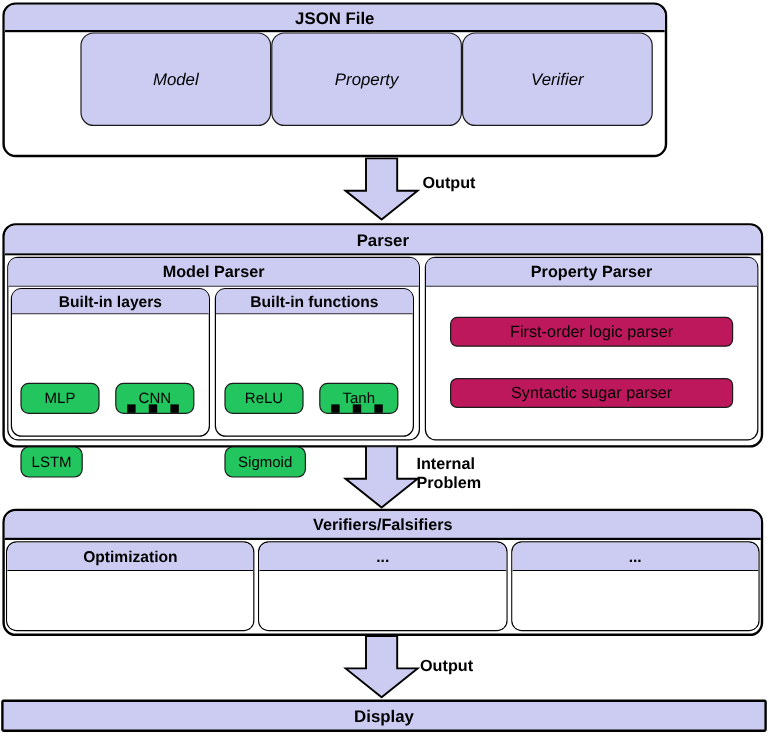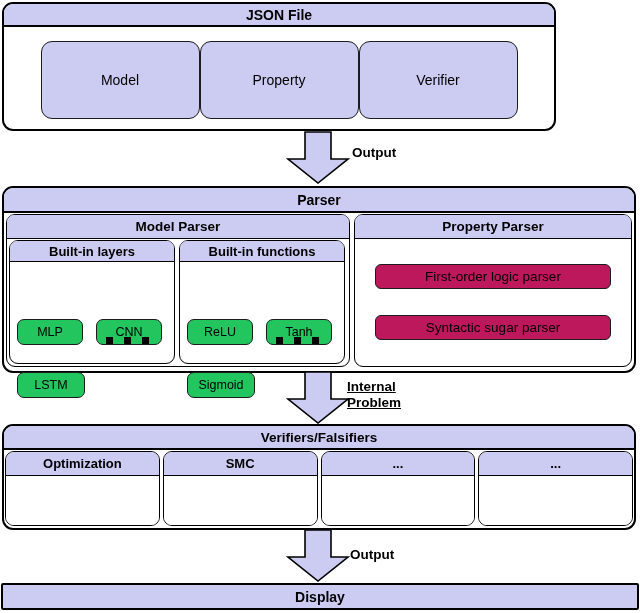--- a/index.html
+++ b/index.html
@@ -89,40 +89,41 @@
     width: 7px; height: 7px;
     background: #000;
     display: block;
   }
 
   
   #json-box { left: 2px; top: 2px; width: 554px; height: 129px; }
   #json-box .hdr { height: 23px; }
   #json-body {
     display: flex;
-    justify-content: center;
-    padding: 14px 10px;
+    justify-content: flex-end;
+    padding: 0 10px;
+    font-style: italic;
   }
 
   
   #parser-box { left: 2px; top: 186px; width: 634px; height: 187px; }
   #parser-box > .hdr { height: 25px; }
   #parser-body { position: relative; height: 156px; }
 
   #model-parser { left: 2px; top: 1px; width: 344px; bottom: 2px; }
   #model-parser > .ihdr { height: 24px; font-size: 13.5px; }
   #model-parser-body { position: relative; height: calc(100% - 24px); }
 
   #layers-box { left: 2px; top: 1px; width: 166px; bottom: 2px; }
   #functions-box { left: 172px; top: 1px; width: 166px; bottom: 2px; }
   #layers-box > .ihdr, #functions-box > .ihdr { height: 21px; }
   .mini-body { position: relative; height: calc(100% - 21px); }
   .chip.r1c1 { left: 7px;  top: 13px; width: 66px; height: 26px; }
   .chip.r1c2 { left: 86px; top: 13px; width: 66px; height: 26px; }
-  .chip.r2c1 { left: 7px;  top: 66px; width: 68px; height: 26px; }
+  .chip.r2c1 { left: 7px;  top: 66px; width: 52px; height: 26px; }
   #layers-box .dots    { left: 96px; top: 75px; }
   #functions-box .dots { left: 96px; top: 75px; }
   #functions-box .chip.r2c1 { width: 68px; }
 
   #property-parser { left: 350px; top: 1px; right: 2px; bottom: 2px; }
   #property-parser > .ihdr { height: 24px; font-size: 13.5px; }
   #property-body { position: relative; height: calc(100% - 24px); }
   .pbar {
     position: absolute;
     left: 20px; right: 20px; height: 25px;
@@ -156,21 +157,21 @@
     flex-direction: column;
   }
   .vcol .ihdr { height: 24px; border-radius: 7px 7px 0 0; }
   .vcol .vbody { flex: 1; background: #fff; }
 
   
   #arrow-input    { left: 286px; top: 131px; }
   #arrow-internal { left: 286px; top: 372px; }
   #arrow-output   { left: 286px; top: 529px; }
   #label-input    { left: 352px; top: 145px; }
-  #label-internal { left: 347px; top: 379px; text-decoration: underline; }
+  #label-internal { left: 347px; top: 379px; }
   #label-output   { left: 350px; top: 547px; }
 
   
   #display-bar {
     position: absolute;
     left: 1px; top: 583px; width: 638px; height: 27px;
     background: #ccccf2;
     border: 2px solid #000;
     border-radius: 2px;
     display: flex;
@@ -258,24 +259,20 @@
   </div>
 
   <div class="obox" id="verifiers-box">
     <div class="hdr">Verifiers/Falsifiers</div>
     <div id="verifiers-body">
       <div class="vcol">
         <div class="ihdr">Optimization</div>
         <div class="vbody"></div>
       </div>
       <div class="vcol">
-        <div class="ihdr">SMC</div>
-        <div class="vbody"></div>
-      </div>
-      <div class="vcol">
         <div class="ihdr">...</div>
         <div class="vbody"></div>
       </div>
       <div class="vcol">
         <div class="ihdr">...</div>
         <div class="vbody"></div>
       </div>
     </div>
   </div>
 

